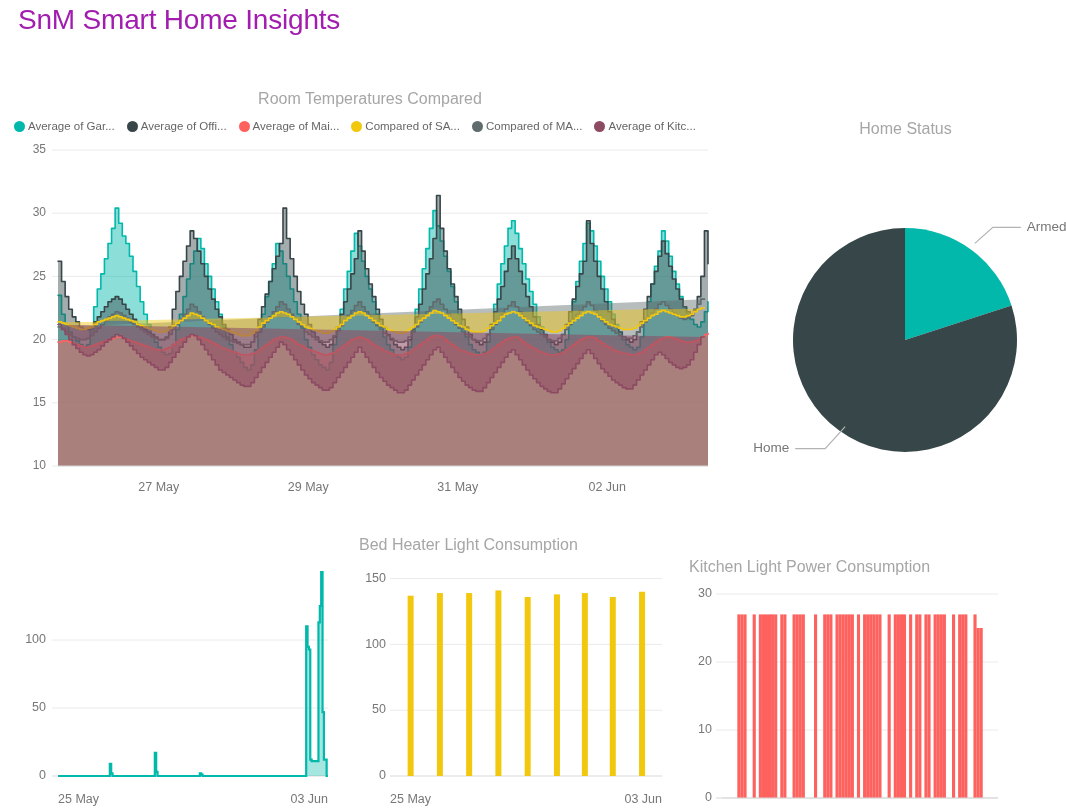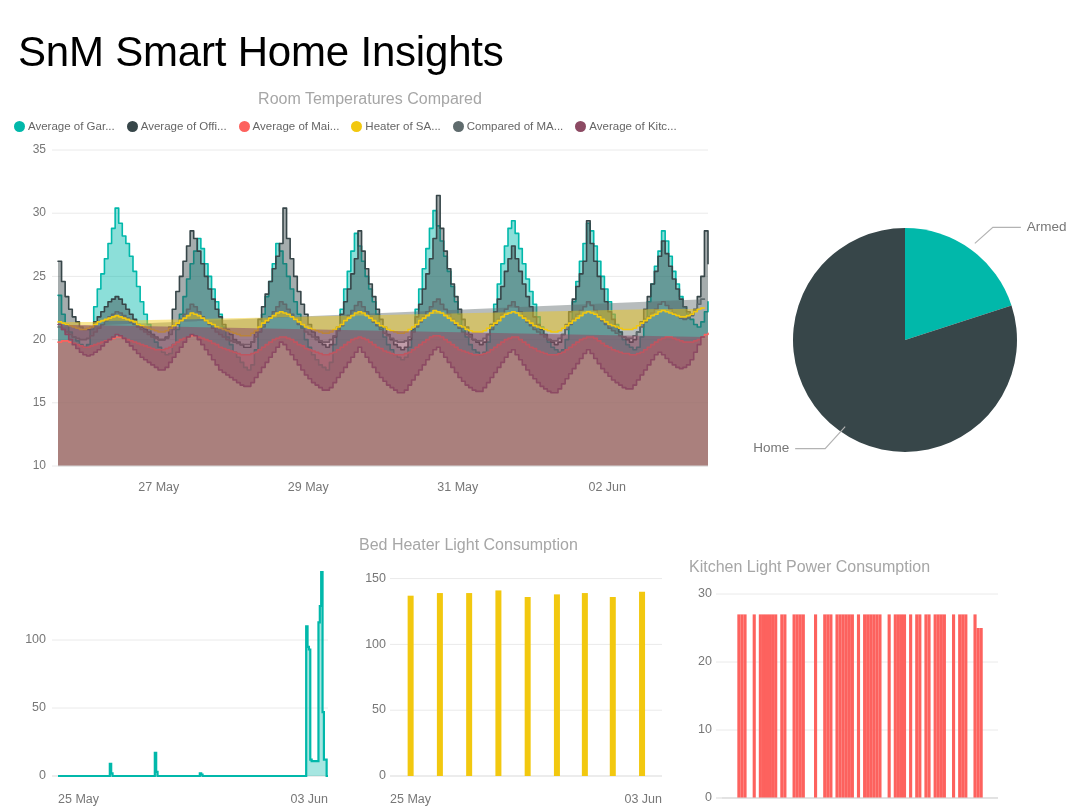--- a/index.html
+++ b/index.html
@@ -6,23 +6,22 @@
   body{
     width:1066px;height:812px;background:#ffffff;overflow:hidden;
     font-family:"Liberation Sans","DejaVu Sans",sans-serif;
     -webkit-font-smoothing:antialiased;
   }
   .page{position:relative;width:1066px;height:812px;}
 
   
   .report-title{
     position:absolute;left:18px;top:4px;
-    font-size:42px;font-weight:300;color:#000000;letter-spacing:-0.2px;
+    font-size:28px;font-weight:300;color:#a21caf;letter-spacing:-0.2px;
     white-space:nowrap;
-    margin-top:24px;
   }
 
   
   .visual{position:absolute;}
   .visual-title{
     font-size:16px;font-weight:400;color:#a6a6a6;white-space:nowrap;
   }
 
   
   #temps{left:0px;top:78px;width:740px;height:430px;}
@@ -80,21 +79,21 @@
       <div class="legend-item">
         <span class="legend-dot" style="background:#374649"></span>
         <span class="legend-label">Average of Offi...</span>
       </div>
       <div class="legend-item">
         <span class="legend-dot" style="background:#FD625E"></span>
         <span class="legend-label">Average of Mai...</span>
       </div>
       <div class="legend-item">
         <span class="legend-dot" style="background:#F2C80F"></span>
-        <span class="legend-label">Heater of SA...</span>
+        <span class="legend-label">Compared of SA...</span>
       </div>
       <div class="legend-item">
         <span class="legend-dot" style="background:#5F6B6D"></span>
         <span class="legend-label">Compared of MA...</span>
       </div>
       <div class="legend-item">
         <span class="legend-dot" style="background:#8C4A63"></span>
         <span class="legend-label">Average of Kitc...</span>
       </div>
     </div>
@@ -128,20 +127,21 @@
           <line x1="58" x2="708" y1="326" y2="326" stroke="#d9d9d9" stroke-width="1"></line>
           <text x="158.75" y="348" font-size="12.5" fill="#777777" text-anchor="middle" dominant-baseline="middle" class="axis-text">27 May</text>
           <text x="308.25" y="348" font-size="12.5" fill="#777777" text-anchor="middle" dominant-baseline="middle" class="axis-text">29 May</text>
           <text x="457.75" y="348" font-size="12.5" fill="#777777" text-anchor="middle" dominant-baseline="middle" class="axis-text">31 May</text>
           <text x="607.25" y="348" font-size="12.5" fill="#777777" text-anchor="middle" dominant-baseline="middle" class="axis-text">02 Jun</text>
         </svg>
     </div>
   </div>
 
   <div class="visual" id="homestatus">
+    <div class="visual-title">Home Status</div>
     <svg id="pie-svg" width="321" height="310" viewBox="0 0 321 310" style="position:absolute;left:0;top:30px">
         <path d="M 160 190 L 160 78 A 112 112 0 0 1 266.5183298250572 155.3900966300059 Z" fill="#01B8AA" stroke="none"></path>
         <path d="M 160 190 L 266.5183298250572 155.3900966300059 A 112 112 0 1 1 159.99999999999997 78 Z" fill="#374649" stroke="none"></path>
         <path d="M 229.831948256757 93.39009663000589 L 247.831948256757 77.39009663000589 L 275.83194825675696 77.39009663000589" fill="none" stroke="#b3b3b3" stroke-width="1.2"></path>
         <text x="281.83194825675696" y="77.39009663000589" font-size="13.5" fill="#666" text-anchor="start" dominant-baseline="middle" class="axis-text">Armed</text>
         <path d="M 100.16805174324303 276.60990336999413 L 80.16805174324303 298.60990336999413 L 50.168051743243026 298.60990336999413" fill="none" stroke="#b3b3b3" stroke-width="1.2"></path>
         <text x="44.168051743243026" y="298.60990336999413" font-size="13.5" fill="#666" text-anchor="end" dominant-baseline="middle" class="axis-text">Home</text>
       </svg>
   </div>
 

